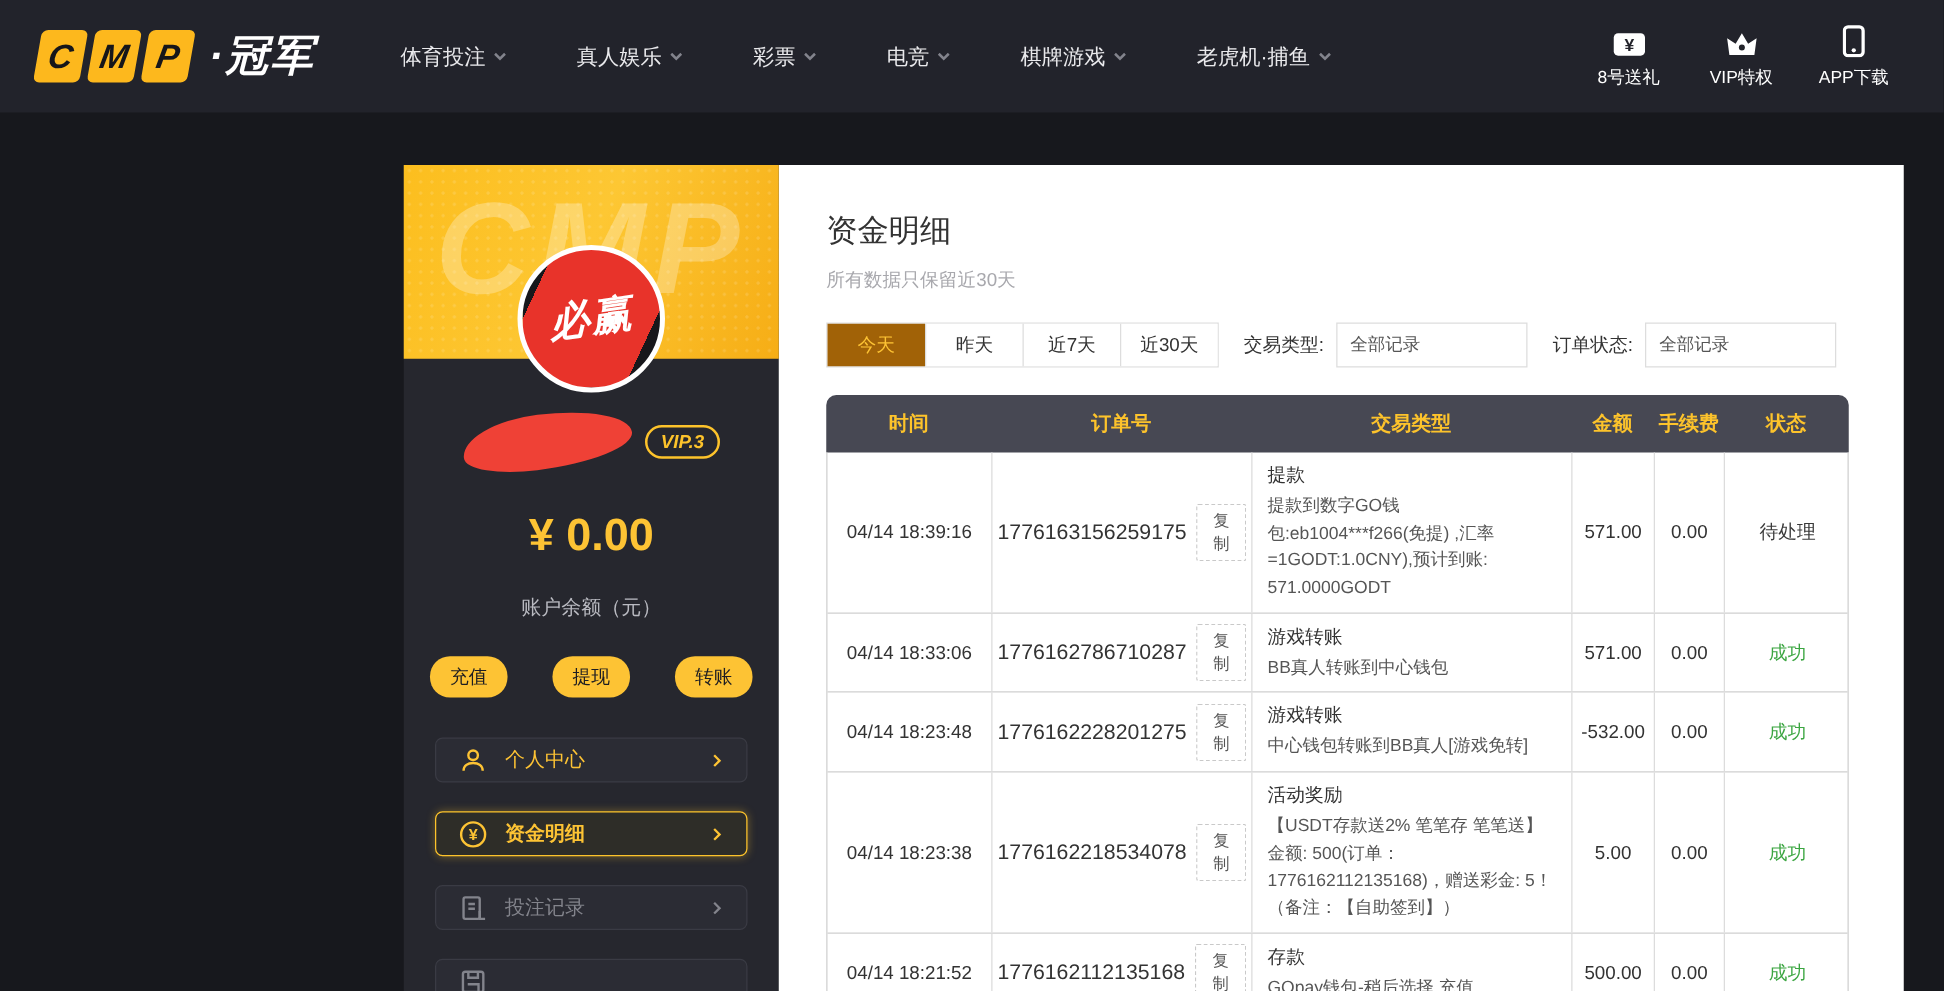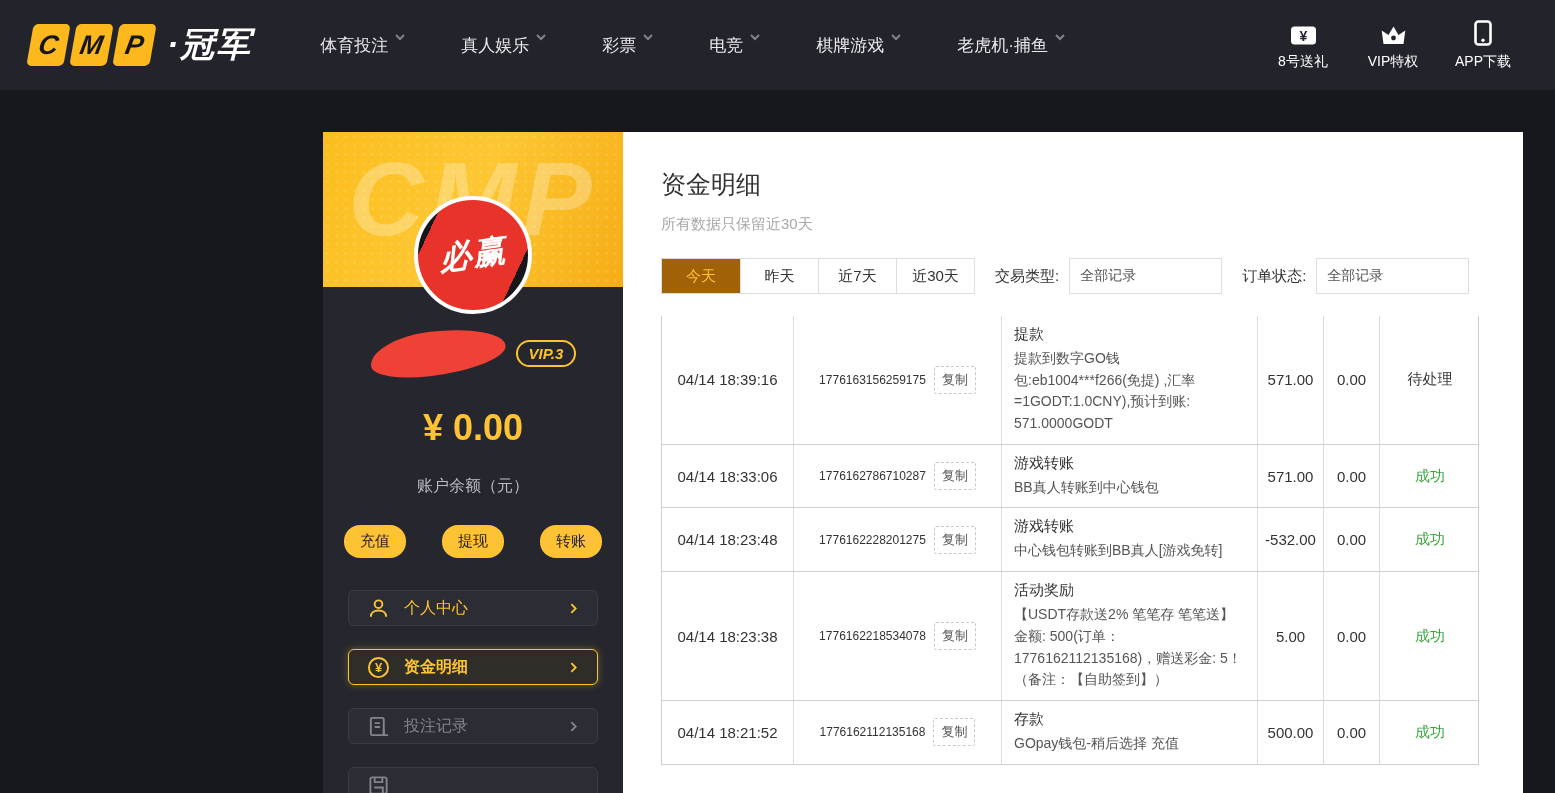--- a/index.html
+++ b/index.html
@@ -9,21 +9,21 @@
   
   .topbar { height:90px; background:#22232b; display:flex; align-items:center;
     padding-left:30px; position:relative; overflow:hidden; }
   .logo { display:flex; align-items:center; cursor:pointer; flex:0 0 auto; }
   .logo-box { width:37px; height:42px; background:#fdb81d; border-radius:5px;
     transform:skewX(-10deg); display:flex; align-items:center; justify-content:center;
     font-size:27px; font-weight:bold; font-style:italic; color:#16161a; margin-right:6px; }
   .logo-suffix { color:#fff; font-size:34px; font-weight:bold; font-style:italic;
     margin-left:8px; letter-spacing:2px; }
   .mainnav { display:flex; margin-left:68px; gap:56px; }
-  .nav-item { display:flex; align-items:flex-start; gap:7px; color:#e9e9ec; font-size:17px;
+  .nav-item { display:flex; align-items:center; gap:7px; color:#e9e9ec; font-size:17px;
     cursor:pointer; white-space:nowrap; }
   .nav-item .chev { color:#82838c; display:flex; }
   .top-right { margin-left:auto; margin-right:-48px; display:flex; gap:30px; }
   .tr-item { display:flex; flex-direction:column; align-items:center; gap:7px;
     color:#fff; font-size:14px; cursor:pointer; min-width:60px; }
   .tr-item .ticon { height:26px; display:flex; align-items:flex-end; }
 
   
   .page { display:flex; padding:42px 0 0 323px; height:703px; }
   .sidebar { width:300px; flex:0 0 300px; background:#26272e; }
@@ -92,21 +92,21 @@
   .tbody { border:1px solid #cfcfcf; border-top:none; }
   .trow { border-bottom:1px solid #cfcfcf; }
   .trow:last-child { border-bottom:none; }
   .td { border-right:1px solid #dcdcdc; display:flex; align-items:center;
     justify-content:center; font-size:15px; color:#333; padding:8px 4px; }
   .td:last-child { border-right:none; }
   .td.type-cell { flex-direction:column; align-items:flex-start; justify-content:center;
     padding:9px 12px; }
   .type-title { font-size:15px; color:#333; }
   .type-desc { font-size:14px; color:#555; line-height:1.55; margin-top:4px; }
-  .order-no { font-size:12px; color:#333; }
+  .order-no { font-size:17px; color:#333; }
   .copy-btn { border:1px dashed #c9c9c9; background:#fff; color:#555; font-size:13px;
     padding:4px 7px; margin-left:8px; cursor:pointer; border-radius:2px; font-family:inherit; }
   .status-success { color:#3ca642; }
   .status-pending { color:#3a3a3a; }
 </style>
 </head>
 <body>
 
 <header class="topbar">
   <div class="logo">
@@ -291,20 +291,28 @@
         <span class="sel-chev"></span>
       </div>
       <span class="filter-label">订单状态:</span>
       <div class="select">
         <span>全部记录</span>
         <span class="sel-chev"></span>
       </div>
     </div>
 
     <div class="ftable">
+      <div class="thead" id="thead">
+          <div class="th">时间</div>
+          <div class="th">订单号</div>
+          <div class="th">交易类型</div>
+          <div class="th">金额</div>
+          <div class="th">手续费</div>
+          <div class="th">状态</div>
+        </div>
       <div class="tbody" id="tbody">
           <div class="trow">
             <div class="td">04/14 18:39:16</div>
             <div class="td">
               <span class="order-no">1776163156259175</span>
               <button class="copy-btn">复制</button>
             </div>
             <div class="td type-cell">
               <div class="type-title">提款</div>
               <div class="type-desc">提款到数字GO钱包:eb1004***f266(免提) ,汇率=1GODT:1.0CNY),预计到账: 571.0000GODT</div>

